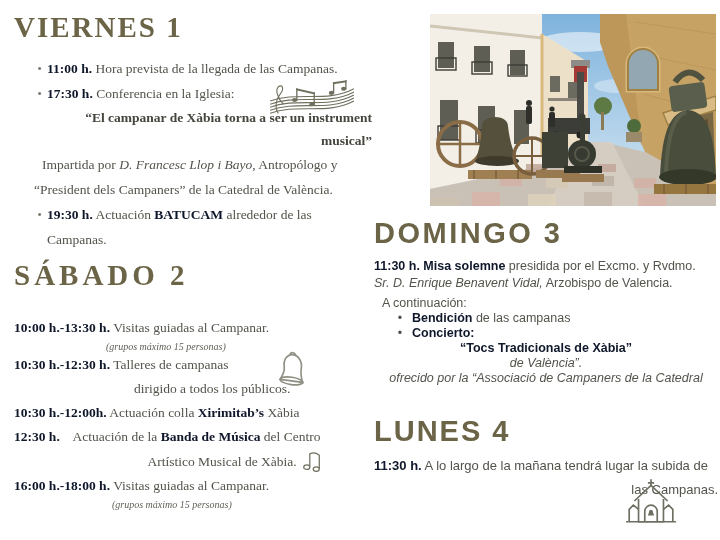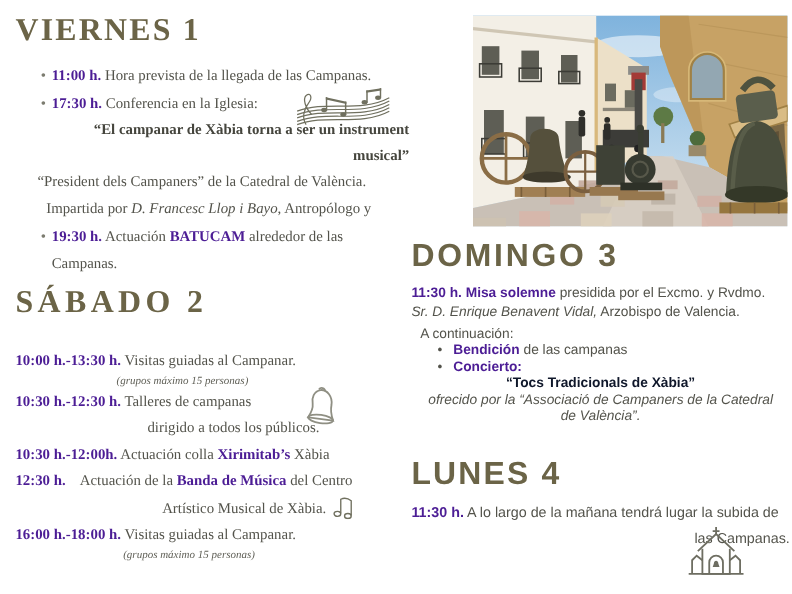--- a/index.html
+++ b/index.html
@@ -11,21 +11,21 @@
   .col-right{position:absolute;left:374px;top:216px;width:344px;font-size:12.5px;}
 
   .h-title{font-weight:bold;color:#6b6447;font-size:29px;line-height:34px;letter-spacing:2px;}
   .h-title.sab{letter-spacing:4px;margin-top:6px;margin-bottom:24px;}
   .h-title.vie{margin-bottom:12px;}
   .h-title.dom{letter-spacing:2.5px;margin-bottom:8px;}
   .h-title.lun{letter-spacing:2px;margin-top:28px;}
 
   .lt{font-size:13.5px;line-height:25px;color:#53534b;}
   .srow{font-size:13.5px;line-height:24px;color:#53534b;}
-  .b{font-weight:bold;color:#4c1d95;}
+  .b{font-weight:bold;color:#0f172a;}
   .it{font-style:italic;}
   .dot{color:#7c7c70;display:inline-block;width:15px;text-align:center;}
   .brow{padding-left:18px;}
   .quote{font-size:13.5px;line-height:23px;text-align:right;font-weight:bold;color:#45453d;}
   .indent1{padding-left:28px;}
   .indent2{padding-left:20px;}
   .indent3{padding-left:33px;}
   .small-note{font-size:10px;font-style:italic;color:#5f5f56;line-height:13px;}
   .note-c1{padding-left:92px;}
   .note-c2{padding-left:98px;}
@@ -58,24 +58,24 @@
     <span class="dot">•</span><span class="b">11:00 h.</span> <span>Hora prevista de la llegada de las Campanas.</span>
   </div>
 
   <div class="lt brow">
     <span class="dot">•</span><span class="b">17:30 h.</span> <span>Conferencia en la Iglesia:</span>
   </div>
 
   <div class="quote">“El campanar de Xàbia torna a ser un instrument</div>
   <div class="quote">musical”</div>
 
-  <div class="lt indent2">“President dels Campaners” de la Catedral de València.</div>
   <div class="lt indent1">
     <span>Impartida por </span><span class="it">D. Francesc Llop i Bayo</span><span>, Antropólogo y</span>
   </div>
+  <div class="lt indent2">“President dels Campaners” de la Catedral de València.</div>
 
   <div class="lt brow">
     <span class="dot">•</span><span class="b">19:30 h.</span> <span>Actuación </span><span class="b">BATUCAM</span><span> alrededor de las</span>
   </div>
   <div class="lt indent3">Campanas.</div>
 
   <div class="h-title sab">SÁBADO 2</div>
 
   <div class="srow">
     <span class="b">10:00 h.-13:30 h.</span> <span>Visitas guiadas al Campanar.</span>
@@ -123,22 +123,22 @@
   <div class="d-sub">A continuación:</div>
 
   <div class="d-brow">
     <span class="d-dot">•</span><span class="b">Bendición</span><span> de las campanas</span>
   </div>
   <div class="d-brow">
     <span class="d-dot">•</span><span class="b">Concierto:</span>
   </div>
 
   <div class="d-quote">“Tocs Tradicionals de Xàbia”</div>
+  <div class="d-it">de València”.</div>
   <div class="d-it">ofrecido por la “Associació de Campaners de la Catedral</div>
-  <div class="d-it">de València”.</div>
 
   <div class="h-title lun">LUNES 4</div>
 
   <div class="lun-line">
     <span class="b">11:30 h.</span> <span>A lo largo de la mañana tendrá lugar la subida de</span>
   </div>
   <div class="lun-c">las Campanas.</div>
 
 </div>
 

